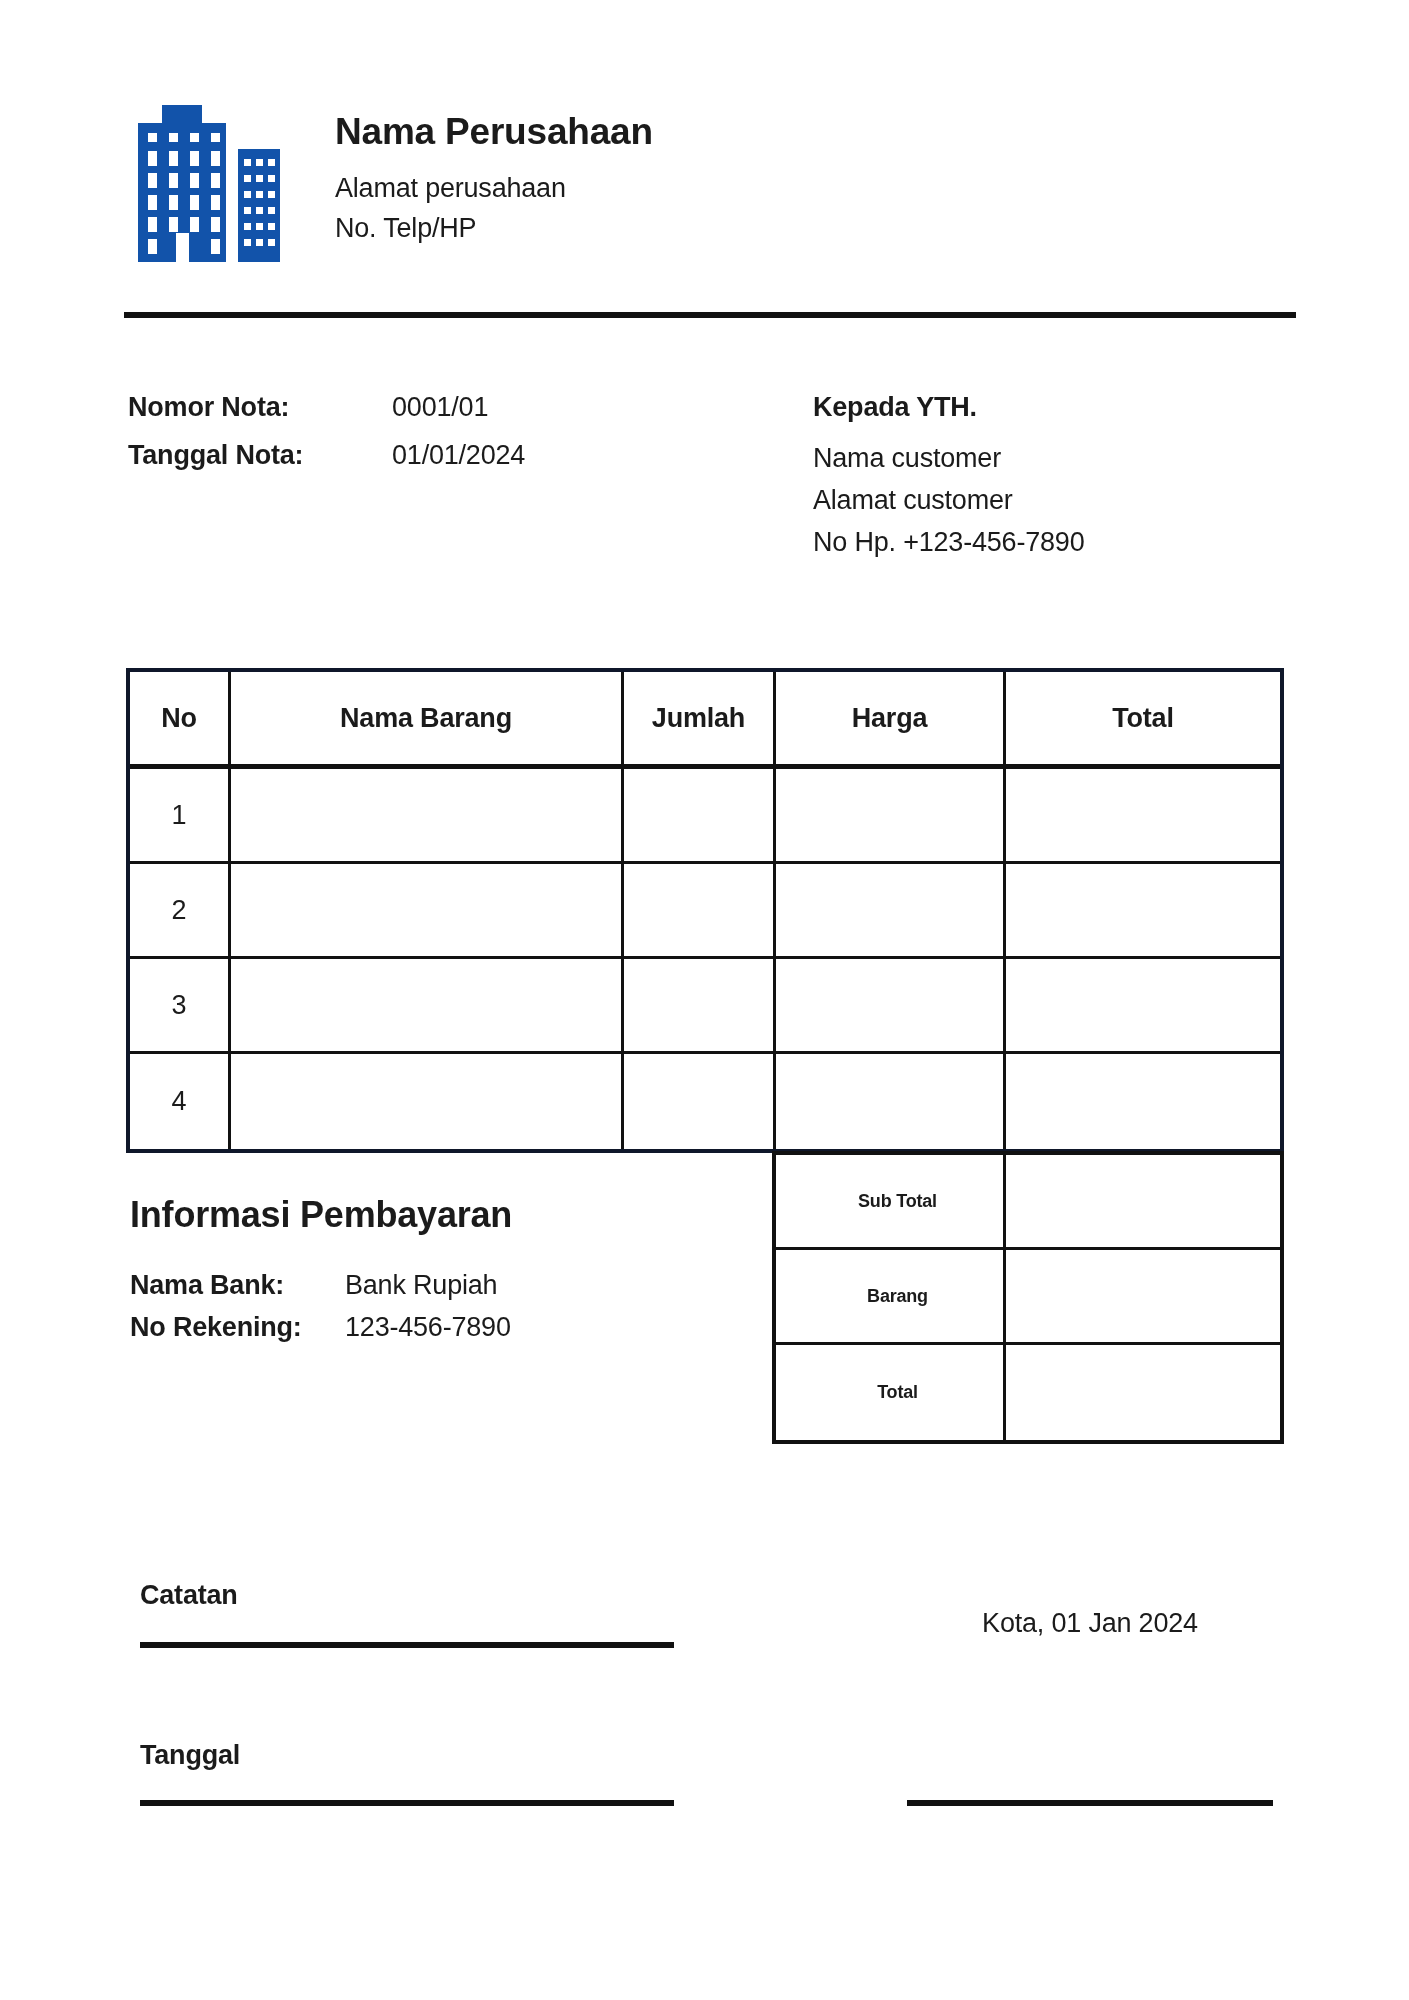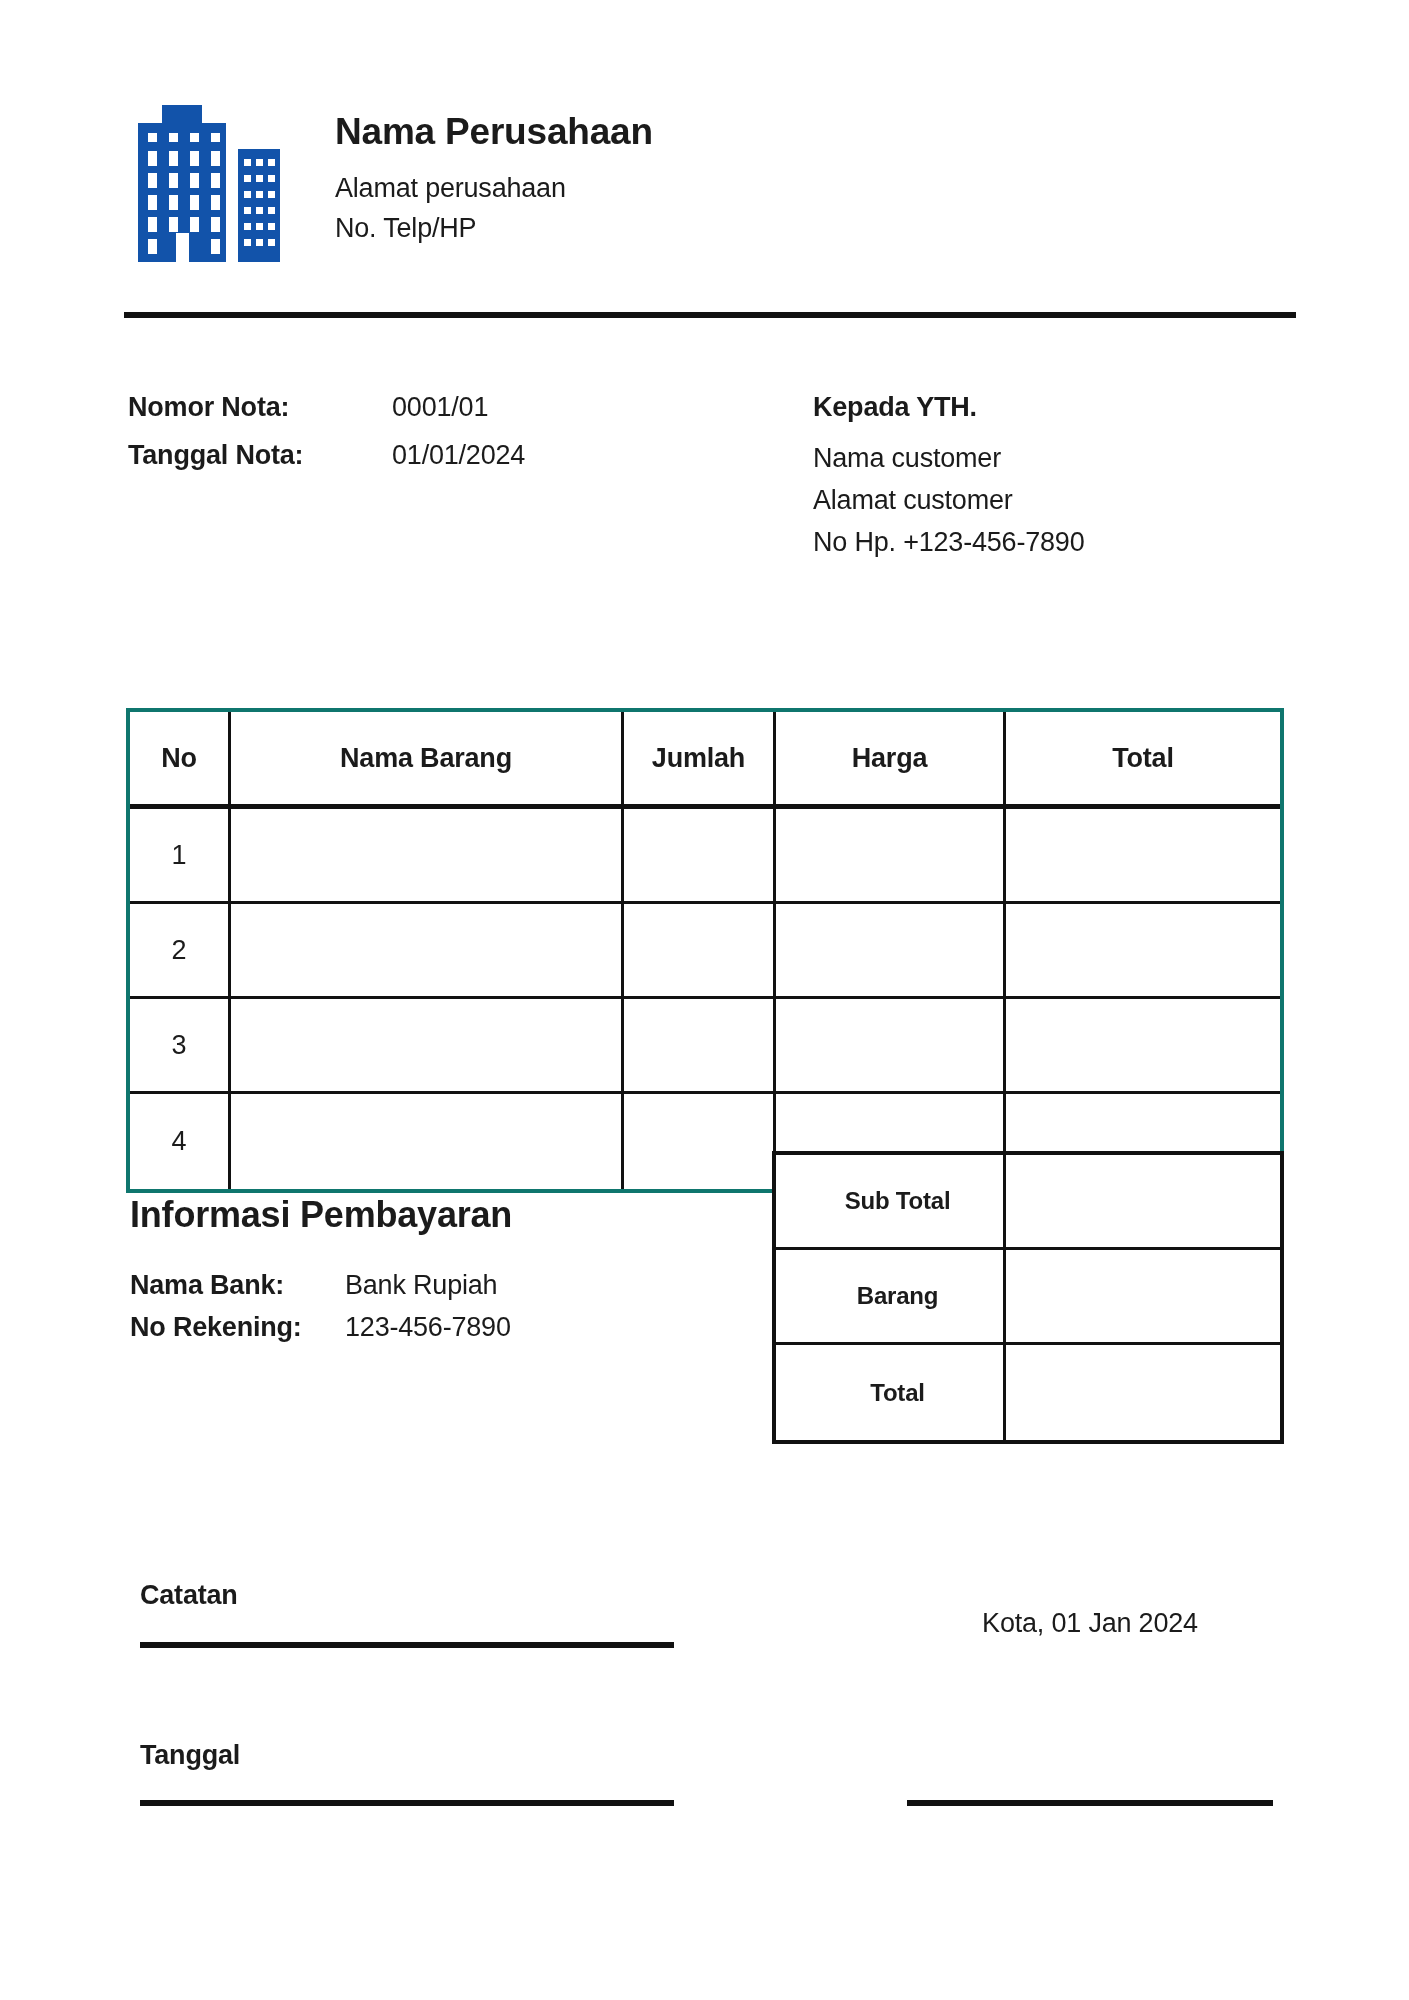--- a/index.html
+++ b/index.html
@@ -34,25 +34,25 @@
   #nomor-value   { left: 392px; top: 390px; }
   #tanggal-label { left: 128px; top: 438px; }
   #tanggal-value { left: 392px; top: 438px; }
   #kepada-heading   { left: 813px; top: 390px; }
   #recipient-name   { left: 813px; top: 441px; }
   #recipient-address{ left: 813px; top: 483px; }
   #recipient-phone  { left: 813px; top: 525px; }
 
   
   #items-table {
-    left: 126px; top: 708px;
+    left: 126px; top: 668px;
     display: grid;
     grid-template-columns: 101px 393px 152px 230px 274px;
     grid-template-rows: 97px 95px 95px 95px 95px;
-    border: 4px solid #0f766e;
+    border: 4px solid #0f172a;
     background: #fff;
   }
   #items-table .cell {
     border-right: 3px solid #111;
     border-bottom: 3px solid #111;
     display: flex; align-items: center; justify-content: center;
     font-size: 27px;
   }
   #items-table .cell.c-last { border-right: none; }
   #items-table .cell.r-last { border-bottom: none; }
@@ -63,21 +63,21 @@
     left: 772px; top: 1151px;
     display: grid;
     grid-template-columns: 230px 274px;
     grid-template-rows: 95px 95px 95px;
     border: 4px solid #111;
     background: #fff;
   }
   #summary-table .cell {
     border-bottom: 3px solid #111;
     display: flex; align-items: center; justify-content: center;
-    font-size: 24px;
+    font-size: 18px;
     padding-left: 16px;
   }
   #summary-table .cell.lab { border-right: 3px solid #111; font-weight: bold; }
   #summary-table .cell.r-last { border-bottom: none; }
 
   
   #payment-heading { left: 130px; top: 1196px; }
   #bank-label    { left: 130px; top: 1268px; }
   #bank-value    { left: 345px; top: 1268px; }
   #account-label { left: 130px; top: 1310px; }

